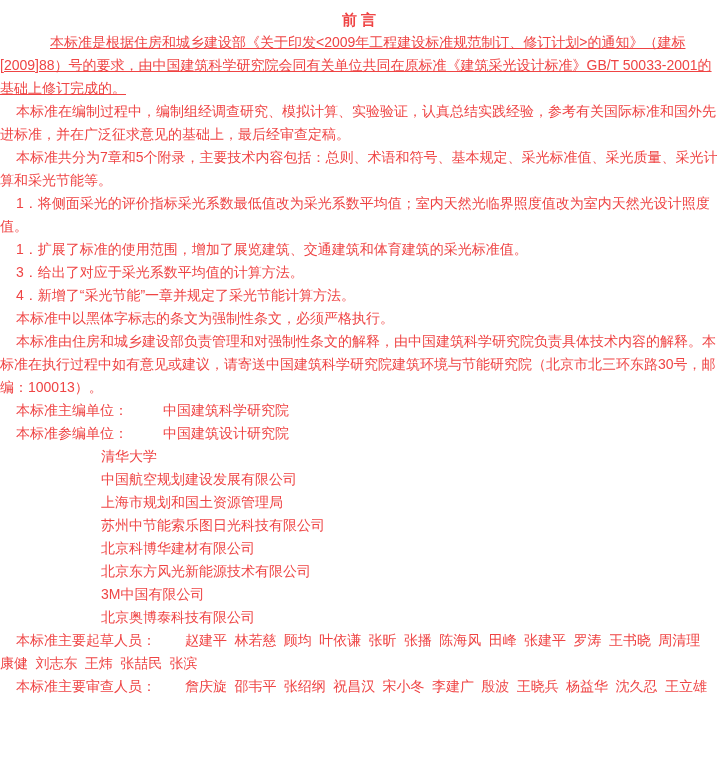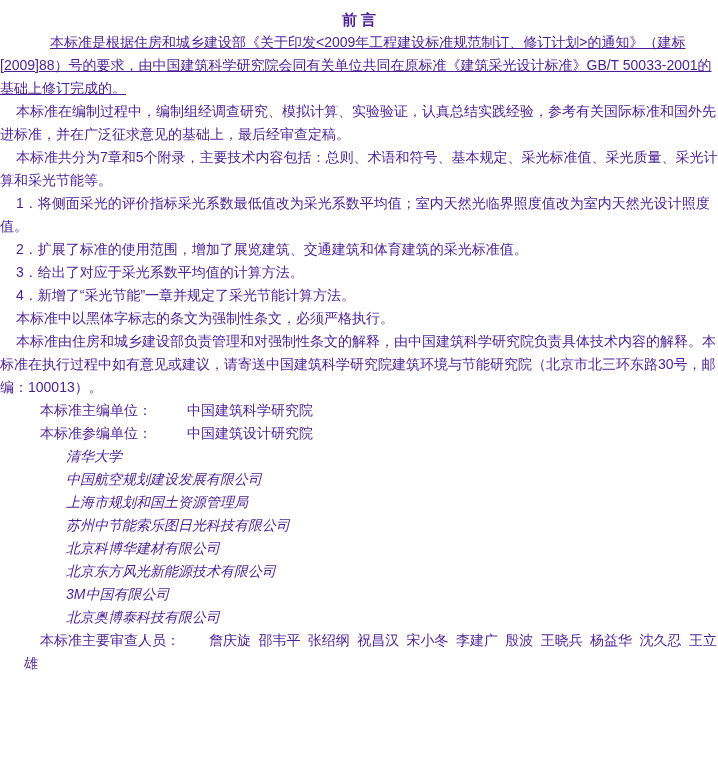--- a/index.html
+++ b/index.html
@@ -7,73 +7,74 @@
     padding: 0;
     background: #ffffff;
   }
   .doc {
     position: relative;
     width: 718px;
     height: 776px;
     box-sizing: border-box;
     padding-top: 8px;
     background: #ffffff;
-    color: #4c1d95;
+    color: #ef4444;
     font-family: "Liberation Sans", "DejaVu Sans", sans-serif;
     font-size: 14px;
     overflow: hidden;
   }
   .doc p {
     margin: 0;
     line-height: 23px;
   }
   .title {
     text-align: center;
     font-weight: 700;
     font-size: 15px;
     line-height: 20px;
     margin-bottom: 14px;
   }
   .p-lead  { text-indent: 50px; text-decoration: underline; }
   .p-body  { text-indent: 16px; }
-  .org-line { text-indent: 16px; padding-left: 24px; }
+  .org-line { text-indent: 16px; }
   .org-item-a { padding-left: 97px; }
-  .org-item-b { padding-left: 66px; font-style: italic; }
+  .org-item-b { padding-left: 101px; }
   .gap-org   { display: inline-block; width: 35px; }
   .gap-names { display: inline-block; width: 29px; }
   .names { word-spacing: 3.5px; }
 </style>
 </head>
 <body>
 
 <div class="doc">
 
   <p class="title">前 言</p>
 
   <p class="p-lead">本标准是根据住房和城乡建设部《关于印发&lt;2009年工程建设标准规范制订、修订计划&gt;的通知》（建标[2009]88）号的要求，由中国建筑科学研究院会同有关单位共同在原标准《建筑采光设计标准》GB/T 50033-2001的基础上修订完成的。</p>
   <p class="p-body">本标准在编制过程中，编制组经调查研究、模拟计算、实验验证，认真总结实践经验，参考有关国际标准和国外先进标准，并在广泛征求意见的基础上，最后经审查定稿。</p>
   <p class="p-body">本标准共分为7章和5个附录，主要技术内容包括：总则、术语和符号、基本规定、采光标准值、采光质量、采光计算和采光节能等。</p>
 
   <p class="p-body">1．将侧面采光的评价指标采光系数最低值改为采光系数平均值；室内天然光临界照度值改为室内天然光设计照度值。</p>
-  <p class="p-body">2．扩展了标准的使用范围，增加了展览建筑、交通建筑和体育建筑的采光标准值。</p>
+  <p class="p-body">1．扩展了标准的使用范围，增加了展览建筑、交通建筑和体育建筑的采光标准值。</p>
   <p class="p-body">3．给出了对应于采光系数平均值的计算方法。</p>
   <p class="p-body">4．新增了“采光节能”一章并规定了采光节能计算方法。</p>
 
   <p class="p-body">本标准中以黑体字标志的条文为强制性条文，必须严格执行。</p>
   <p class="p-body">本标准由住房和城乡建设部负责管理和对强制性条文的解释，由中国建筑科学研究院负责具体技术内容的解释。本标准在执行过程中如有意见或建议，请寄送中国建筑科学研究院建筑环境与节能研究院（北京市北三环东路30号，邮编：100013）。</p>
 
   <p class="org-line"><span>本标准主编单位：</span><span class="gap-org"></span><span>中国建筑科学研究院</span></p>
 
   <p class="org-line"><span>本标准参编单位：</span><span class="gap-org"></span><span>中国建筑设计研究院</span></p>
 
   <p class="org-item-b">清华大学</p>
   <p class="org-item-b">中国航空规划建设发展有限公司</p>
   <p class="org-item-b">上海市规划和国土资源管理局</p>
   <p class="org-item-b">苏州中节能索乐图日光科技有限公司</p>
   <p class="org-item-b">北京科博华建材有限公司</p>
   <p class="org-item-b">北京东方风光新能源技术有限公司</p>
   <p class="org-item-b">3M中国有限公司</p>
   <p class="org-item-b">北京奥博泰科技有限公司</p>
 
+  <p class="org-line"><span>本标准主要起草人员：</span><span class="gap-names"></span><span class="names">赵建平 林若慈 顾均 叶依谦 张昕 张播 陈海风 田峰 张建平 罗涛 王书晓 周清理 康健 刘志东 王炜 张喆民 张滨</span></p>
 
   <p class="org-line"><span>本标准主要审查人员：</span><span class="gap-names"></span><span class="names">詹庆旋 邵韦平 张绍纲 祝昌汉 宋小冬 李建广 殷波 王晓兵 杨益华 沈久忍 王立雄</span></p>
 
 </div>
 
 </body></html>

